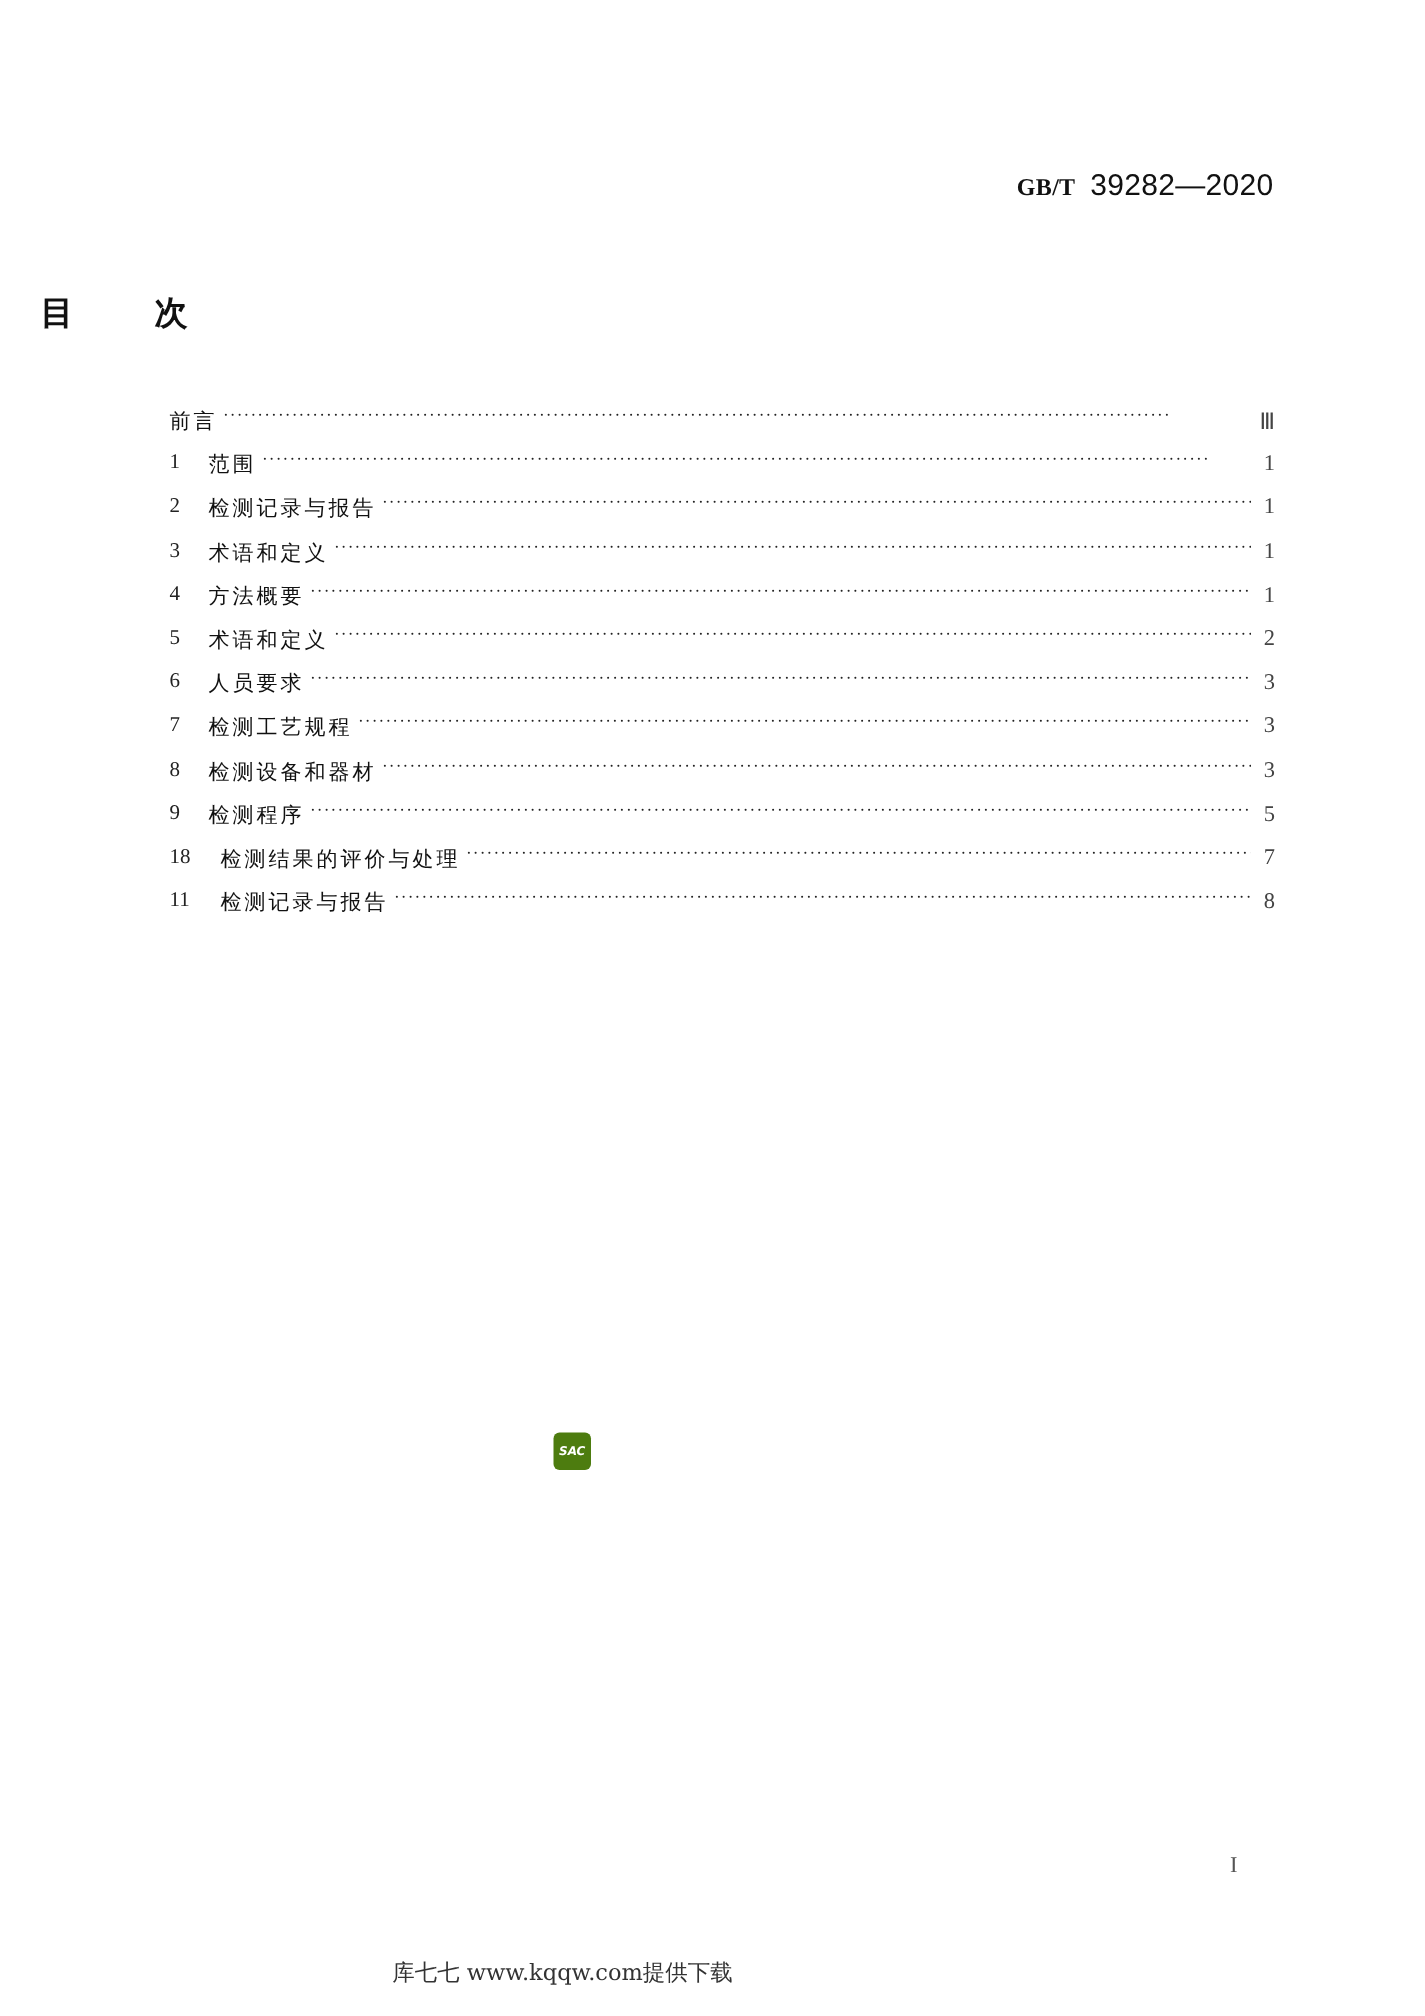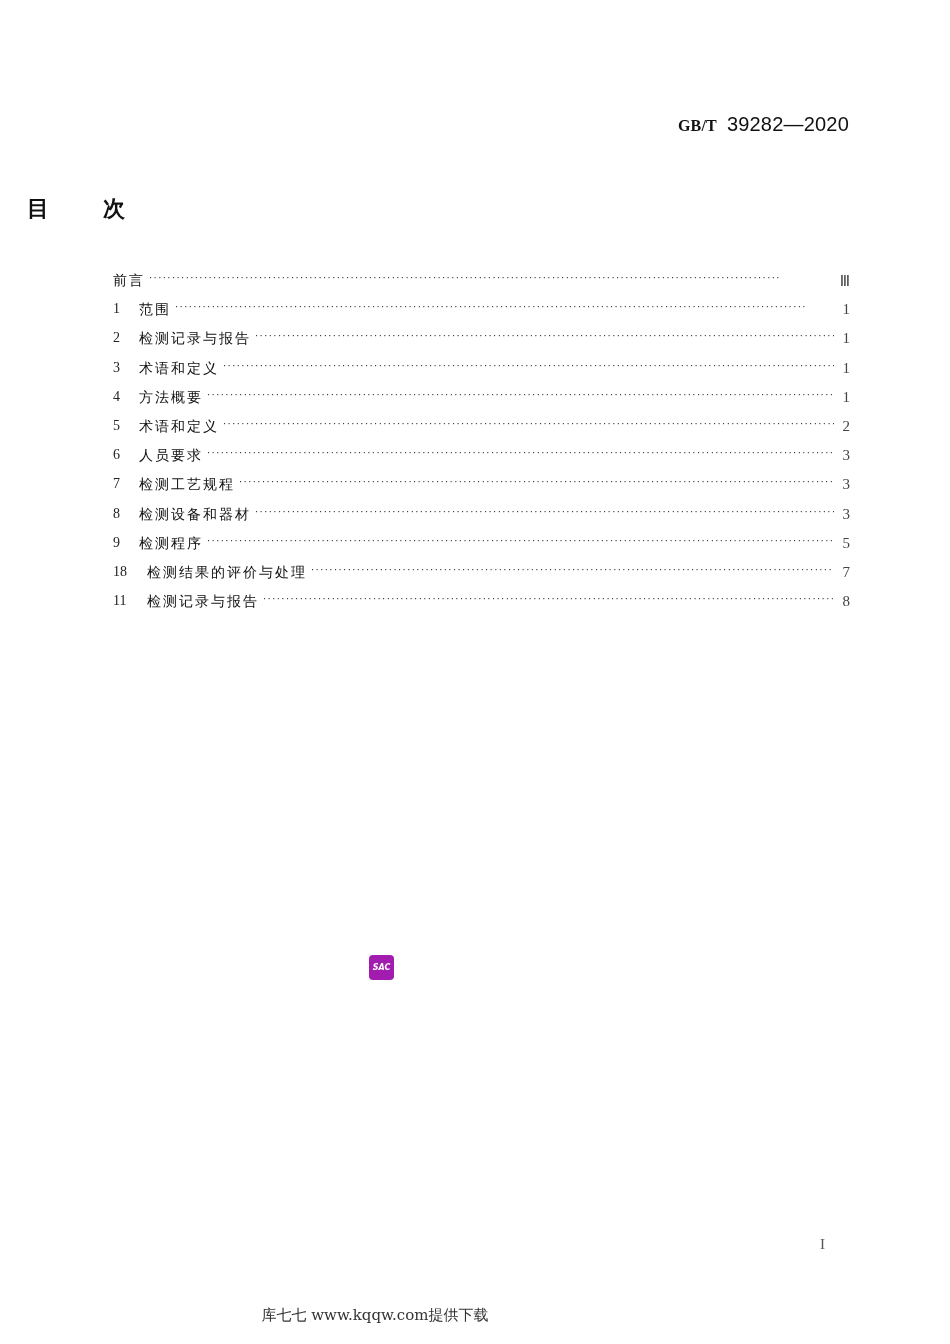--- a/index.html
+++ b/index.html
@@ -13,21 +13,21 @@
     .title span { display: inline-block; margin: 0 27px; }
     .toc { position: absolute; top: 272px; left: 113px; width: 737px; }
     .toc-row { display: flex; align-items: flex-start; height: 29.2px; font-size: 14px; }
     .toc-num { font-family: "Liberation Serif", serif; font-size: 14px; color: #222; }
     .toc-num.w1 { width: 26px; }
     .toc-num.w2 { width: 34px; }
     .toc-label { font-family: "DejaVu Sans", sans-serif; font-size: 14px; letter-spacing: 2px; white-space: nowrap; padding-right: 4px; }
     .toc-dots { flex: 1; overflow: hidden; white-space: nowrap; font-size: 10px; letter-spacing: 1.4px; color: #222; }
     .toc-page { font-family: "Liberation Serif", serif; font-size: 15px; padding-left: 6px; color: #444; min-width: 10px; text-align: right; }
     .watermark { position: absolute; left: 369px; top: 955px; width: 25px; height: 25px; border-radius: 4px;
-                 background: #a21caf; color: #fff; font-family: "DejaVu Sans", sans-serif; font-weight: bold;
+                 background: #4d7c0f; color: #fff; font-family: "DejaVu Sans", sans-serif; font-weight: bold;
                  font-style: italic; font-size: 8px; display: flex; align-items: center; justify-content: center; }
     .page-num { position: absolute; top: 1236px; left: 820px; font-family: "Liberation Serif", serif; font-size: 15px; color: #555; }
     .footer { position: absolute; top: 1306px; left: 0; width: 750px; text-align: center;
               font-family: "DejaVu Serif", serif; font-size: 15px; color: #333; }
   </style>
 </head>
 <body>
 
 <div class="std-code">
   <span class="gb">GB/T</span>&nbsp;

